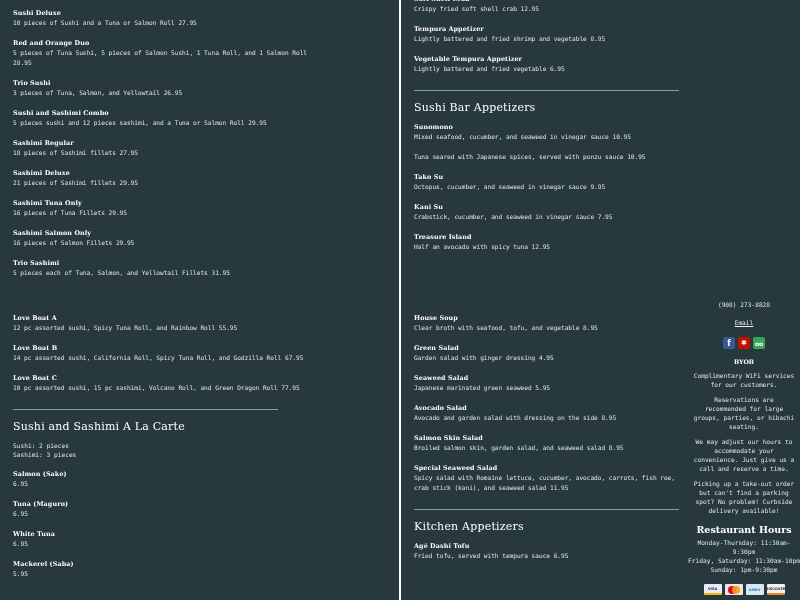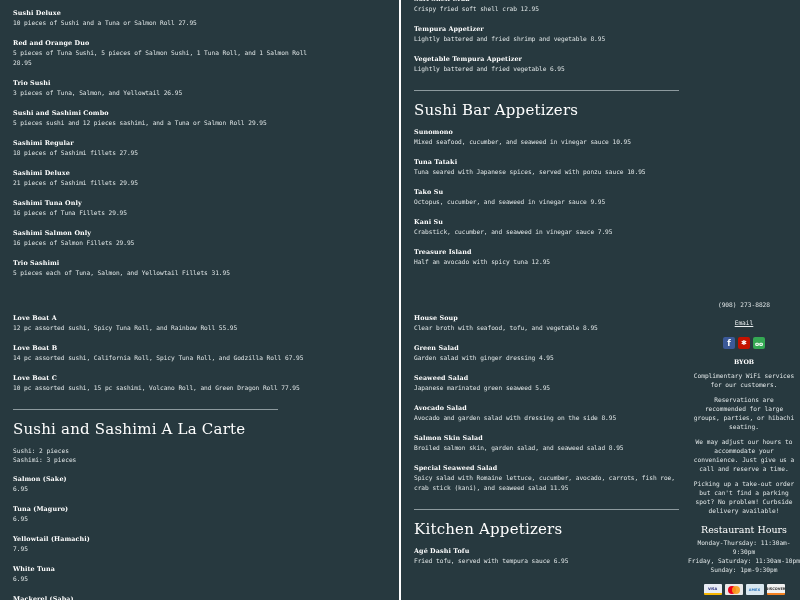--- a/index.html
+++ b/index.html
@@ -11,33 +11,33 @@
   .t-bl { left: 0; top: 305px; }
   .t-br { left: 401px; top: 301px; }
   .col { position: absolute; left: 13px; width: 270px; }
   .t-tl .col, .t-bl .col { width: 380px; }
   .t-tr .col, .t-br .col { width: 270px; }
   .item { margin-bottom: 10px; }
   .item-name { font-family: "DejaVu Serif", "Liberation Serif", serif; font-weight: bold; font-size: 6.4px; color: #ffffff; line-height: 10px; letter-spacing: 0.1px; }
   .item-desc { font-size: 6.2px; line-height: 10px; color: #dfe5e6; letter-spacing: -0.05px; }
   .item-price { font-size: 6.2px; line-height: 10px; color: #dfe5e6; }
   .divider { height: 1px; background: #8d9a9e; margin: 16px 0 10px 0; width: 265px; }
-  .section-title { font-family: "DejaVu Serif", "Liberation Serif", serif; font-size: 15px; color: #ffffff; margin-bottom: 8px; letter-spacing: 0.2px; }
+  .section-title { font-family: "DejaVu Serif", "Liberation Serif", serif; font-size: 11px; color: #ffffff; margin-bottom: 8px; letter-spacing: 0.2px; }
   .note { font-size: 6.2px; line-height: 9px; color: #dfe5e6; }
   .sidebar { position: absolute; left: 287px; top: 0; width: 112px; text-align: center; }
   .sb-phone { font-size: 6.2px; color: #dfe5e6; margin-top: 0px; line-height: 8px; }
   .sb-email { font-size: 6.2px; color: #e9eeef; text-decoration: underline; margin-top: 10px; display: inline-block; }
   .sb-social { margin-top: 8px; display: flex; justify-content: center; gap: 3px; }
   .soc { width: 12px; height: 12px; border-radius: 2px; display: flex; align-items: center; justify-content: center; font-family: "DejaVu Sans", sans-serif; font-weight: bold; font-size: 8px; color: #fff; }
   .soc-fb { background: #3b5998; }
   .soc-yelp { background: #c41200; font-size: 7px; }
   .soc-ta { background: #34a853; font-size: 6px; }
   .sb-heading { font-family: "DejaVu Serif", "Liberation Serif", serif; font-weight: bold; font-size: 6.2px; color: #fff; margin-top: 9px; }
   .sb-p { font-size: 6.2px; line-height: 9px; color: #dfe5e6; margin-top: 6px; padding: 0 4px; }
-  .sb-hours-title { font-family: "DejaVu Serif", "Liberation Serif", serif; font-weight: normal; font-size: 9.5px; color: #fff; margin-top: 9px; }
+  .sb-hours-title { font-family: "DejaVu Serif", "Liberation Serif", serif; font-weight: bold; font-size: 9.5px; color: #fff; margin-top: 9px; }
   .sb-hours { font-size: 6.2px; line-height: 9px; color: #dfe5e6; margin-top: 3px; }
   .sb-cards { display: flex; justify-content: center; gap: 3px; margin-top: 10px; }
   .card { width: 18px; height: 11px; border-radius: 1px; font-family: "DejaVu Sans", sans-serif; font-size: 3.5px; font-weight: bold; display: flex; align-items: center; justify-content: center; }
   .card-visa { background: #e8ecf4; color: #1a1f71; border-bottom: 2px solid #f7b600; }
   .card-mc { background: #e8e8e8; color: #fff; position: relative; }
   .card-mc .c1, .card-mc .c2 { position: absolute; width: 8px; height: 8px; border-radius: 50%; top: 1.5px; }
   .card-mc .c1 { left: 3px; background: #eb001b; }
   .card-mc .c2 { left: 7px; background: #f79e1b; opacity: 0.9; }
   .card-amex { background: #d9e7ef; color: #2e77bc; }
   .card-disc { background: #f2f2f2; color: #333; border-bottom: 2px solid #f48120; }
@@ -102,21 +102,20 @@
         <div class="item-name">Vegetable Tempura Appetizer</div>
         <div class="item-desc">Lightly battered and fried vegetable  6.95</div>
       </div>
     <div class="divider"></div>
     <div class="section-title">Sushi Bar Appetizers</div>
     <div class="item">
         <div class="item-name">Sunomono</div>
         <div class="item-desc">Mixed seafood, cucumber, and seaweed in vinegar sauce  10.95</div>
       </div>
     <div class="item">
-        <div class="item-name">Tuna Tataki</div>
         <div class="item-desc">Tuna seared with Japanese spices, served with ponzu sauce  10.95</div>
       </div>
     <div class="item">
         <div class="item-name">Tako Su</div>
         <div class="item-desc">Octopus, cucumber, and seaweed in vinegar sauce  9.95</div>
       </div>
     <div class="item">
         <div class="item-name">Kani Su</div>
         <div class="item-desc">Crabstick, cucumber, and seaweed in vinegar sauce  7.95</div>
       </div>
@@ -148,24 +147,20 @@
       <div class="note">Sushi: 2 pieces</div>
       <div class="note">Sashimi: 3 pieces</div>
     </div>
     <div class="item">
         <div class="item-name">Salmon (Sake)</div>
         <div class="item-price">6.95</div>
       </div>
     <div class="item">
         <div class="item-name">Tuna (Maguro)</div>
         <div class="item-price">6.95</div>
-      </div>
-    <div class="item">
-        <div class="item-name">Yellowtail (Hamachi)</div>
-        <div class="item-price">7.95</div>
       </div>
     <div class="item">
         <div class="item-name">White Tuna</div>
         <div class="item-price">6.95</div>
       </div>
     <div class="item">
         <div class="item-name">Mackerel (Saba)</div>
         <div class="item-price">5.95</div>
       </div>
 

